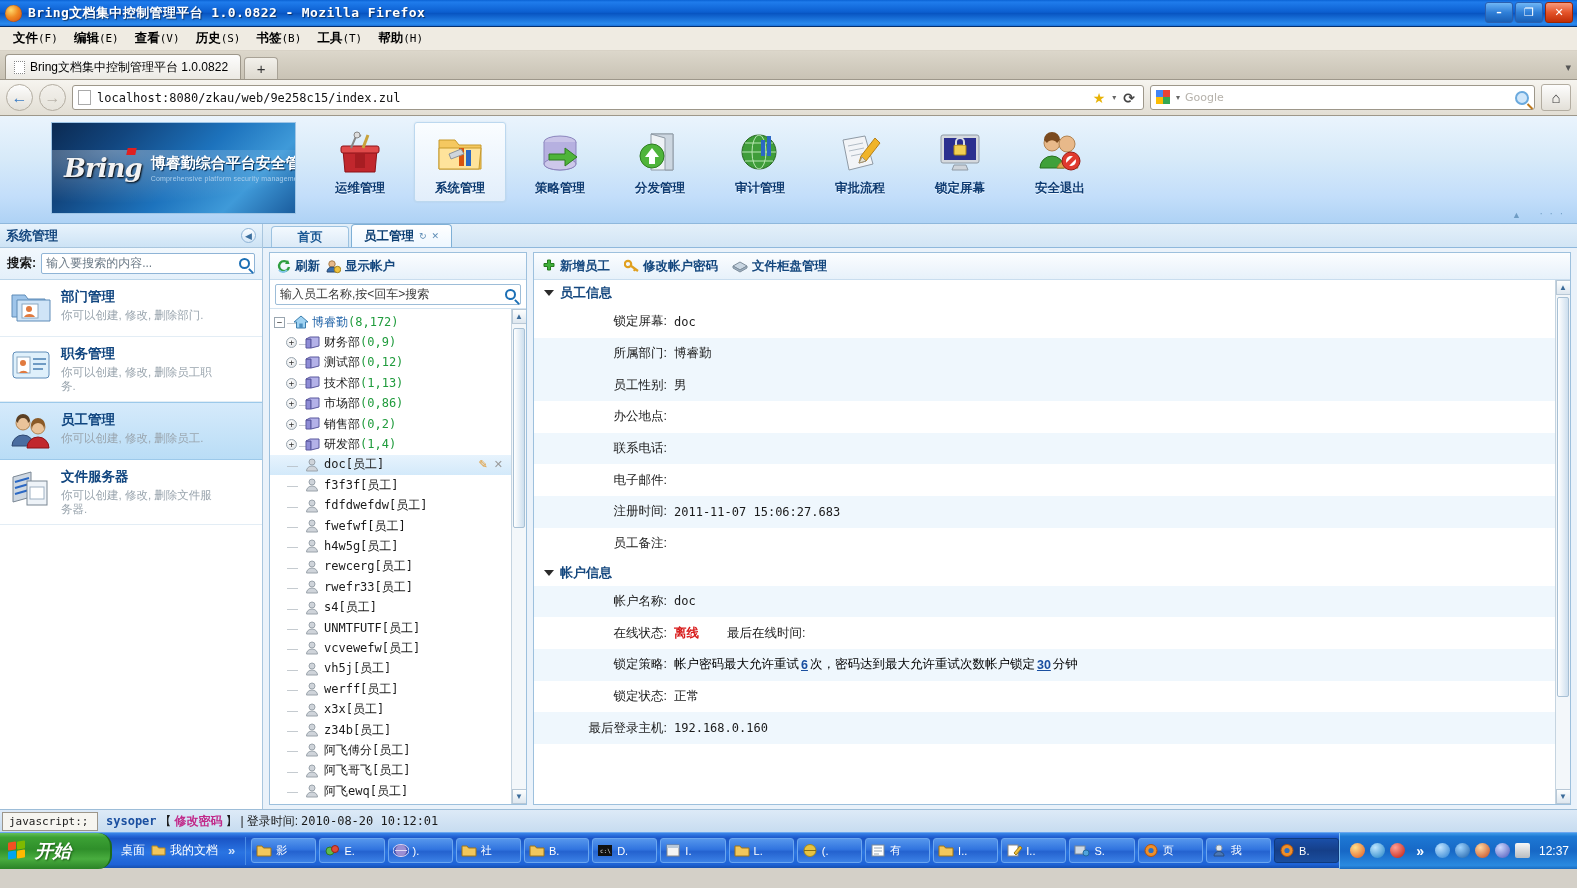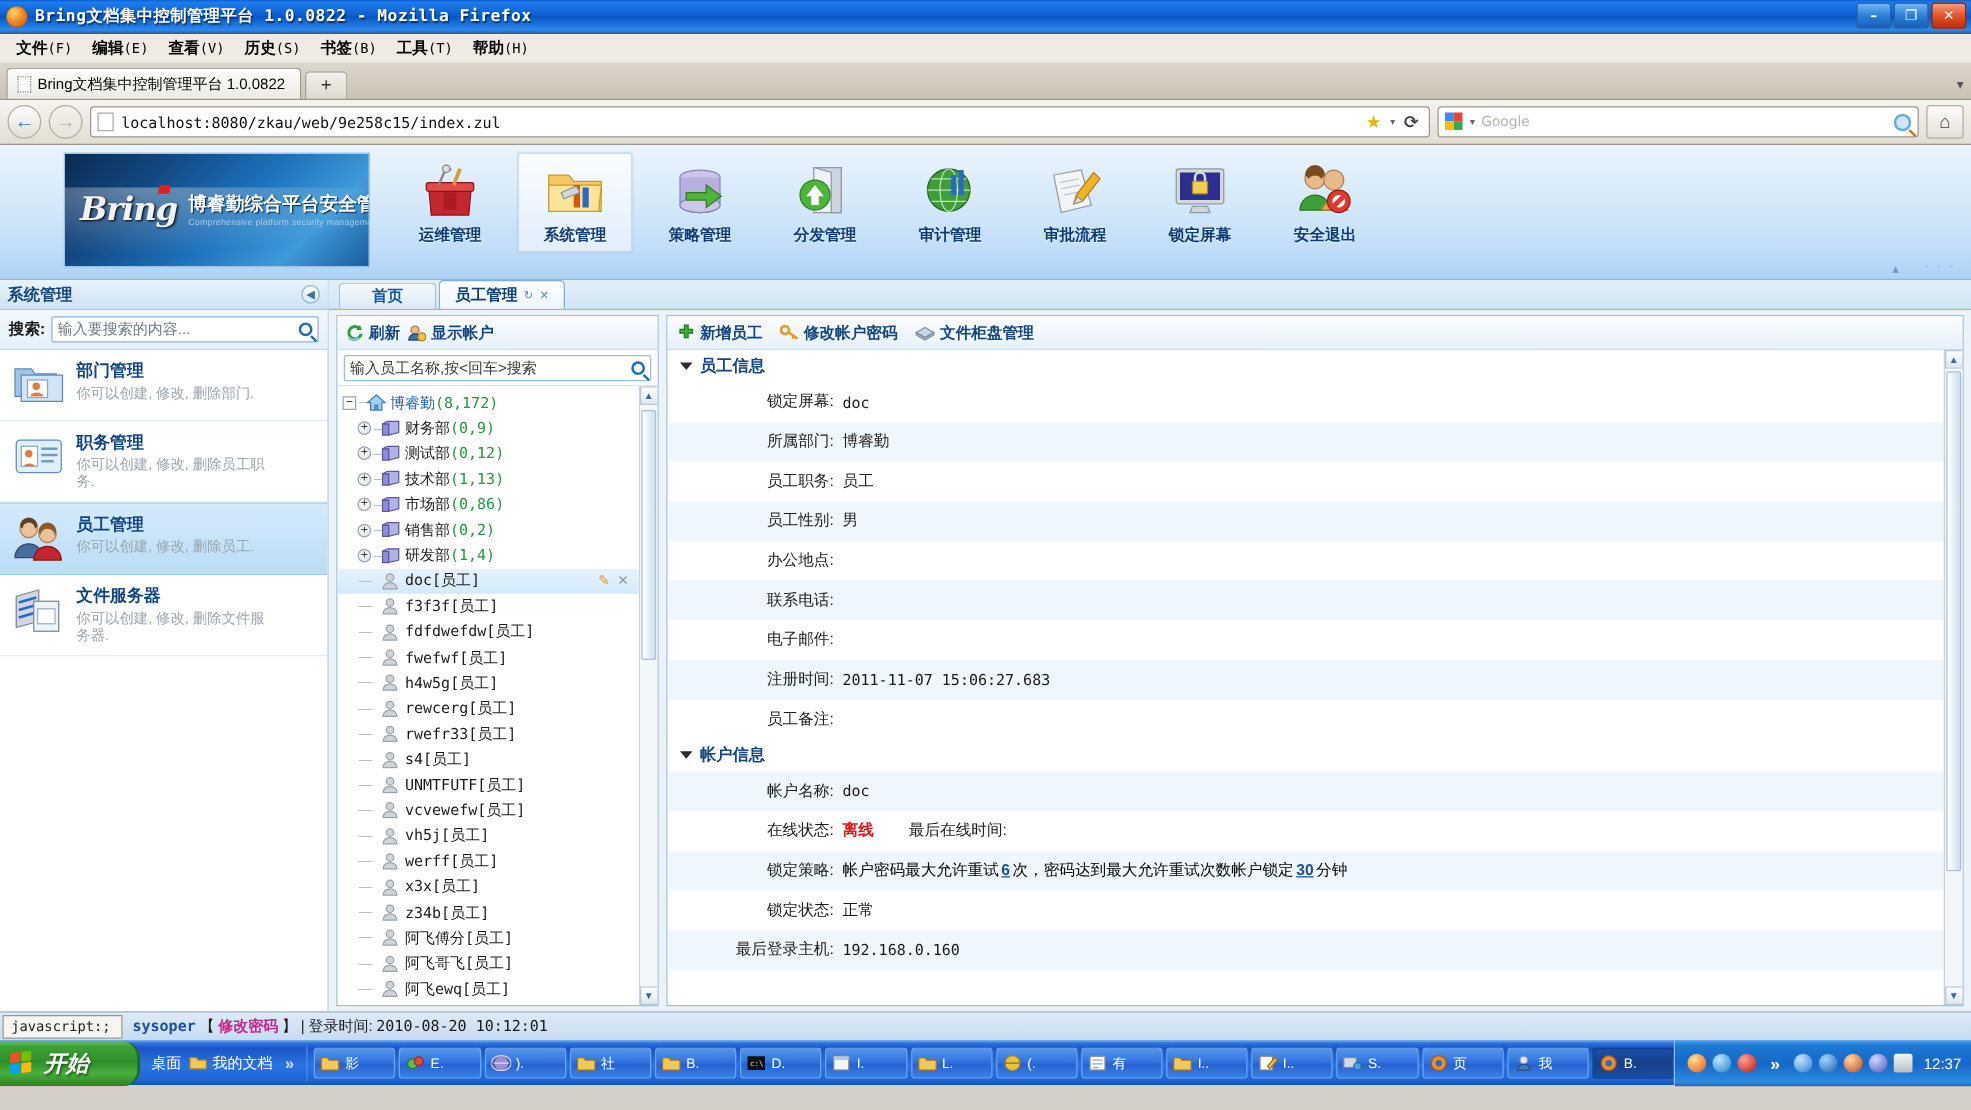--- a/index.html
+++ b/index.html
@@ -975,24 +975,20 @@
                 <span>员工信息</span>
               </div>
               <div class="d-row">
                 <span class="d-label">锁定屏幕:</span>
                 <span class="d-val">doc</span>
               </div>
               <div class="d-row alt">
                 <span class="d-label">所属部门:</span>
                 <span class="d-val cn">博睿勤</span>
               </div>
-              <div class="d-row">
-                <span class="d-label">员工职务:</span>
-                <span class="d-val cn">员工</span>
-              </div>
               <div class="d-row alt">
                 <span class="d-label">员工性别:</span>
                 <span class="d-val cn">男</span>
               </div>
               <div class="d-row">
                 <span class="d-label">办公地点:</span>
                 <span class="d-val cn"></span>
               </div>
               <div class="d-row alt">
                 <span class="d-label">联系电话:</span>

